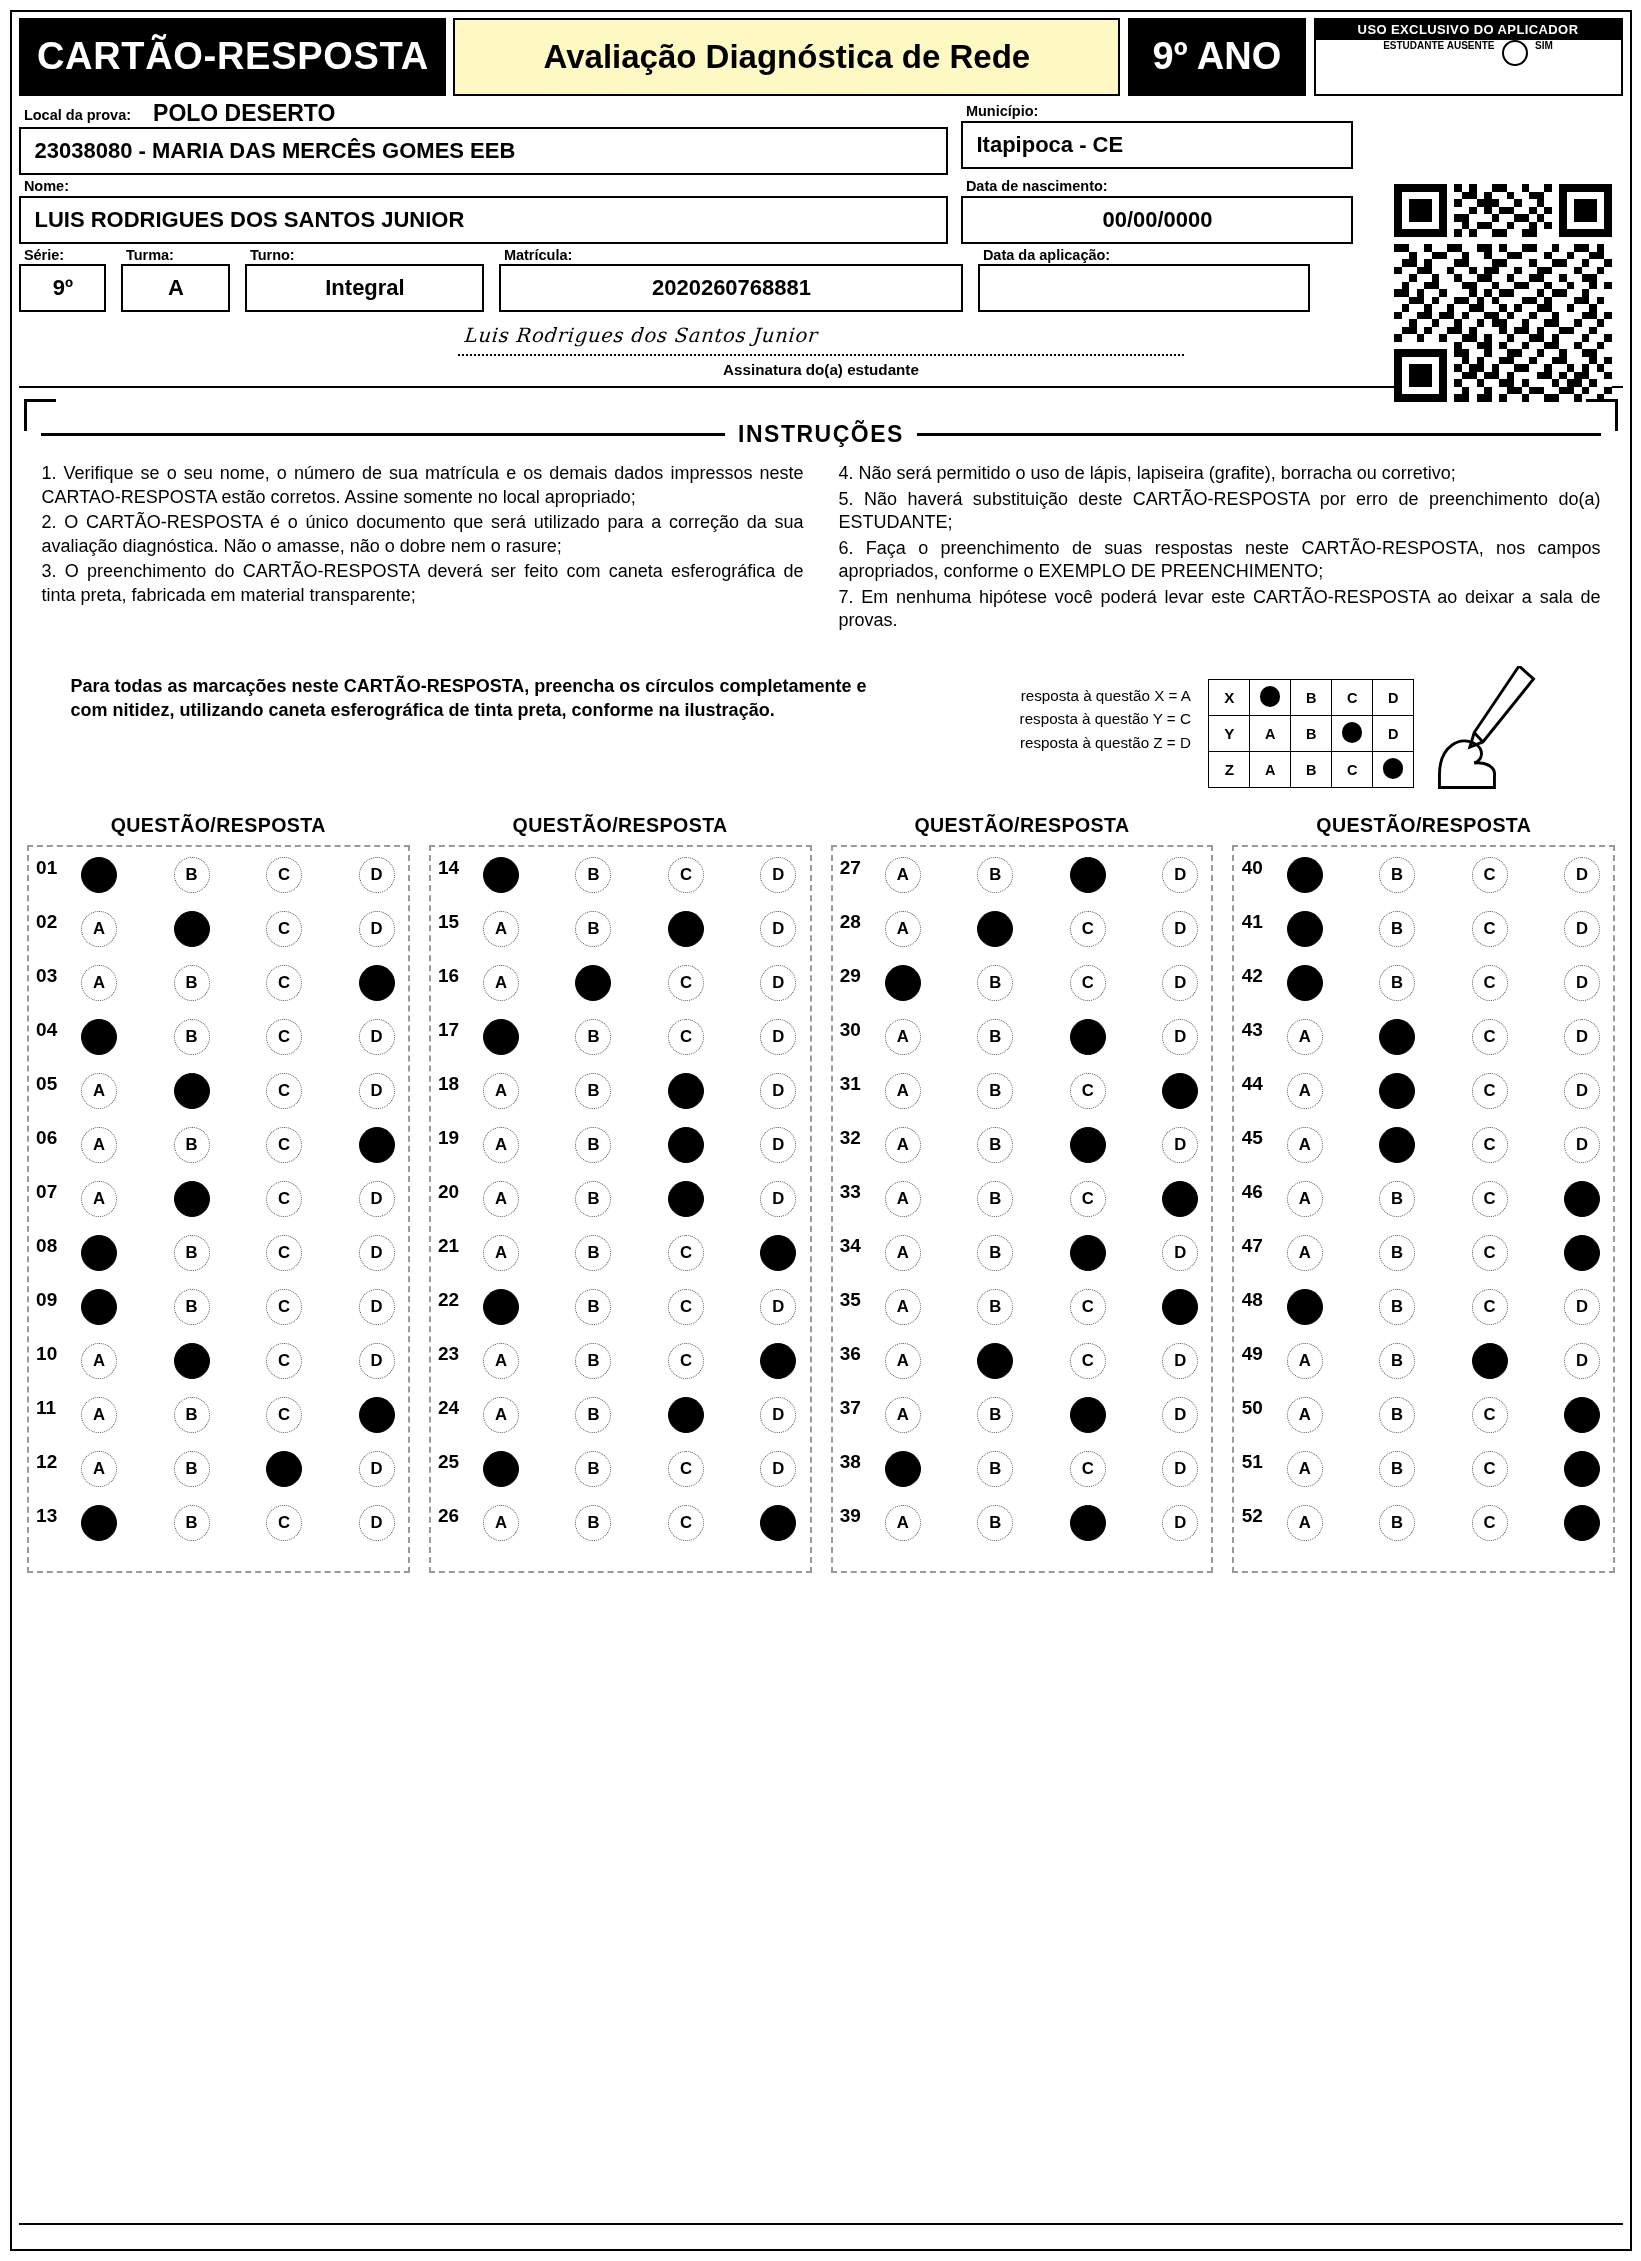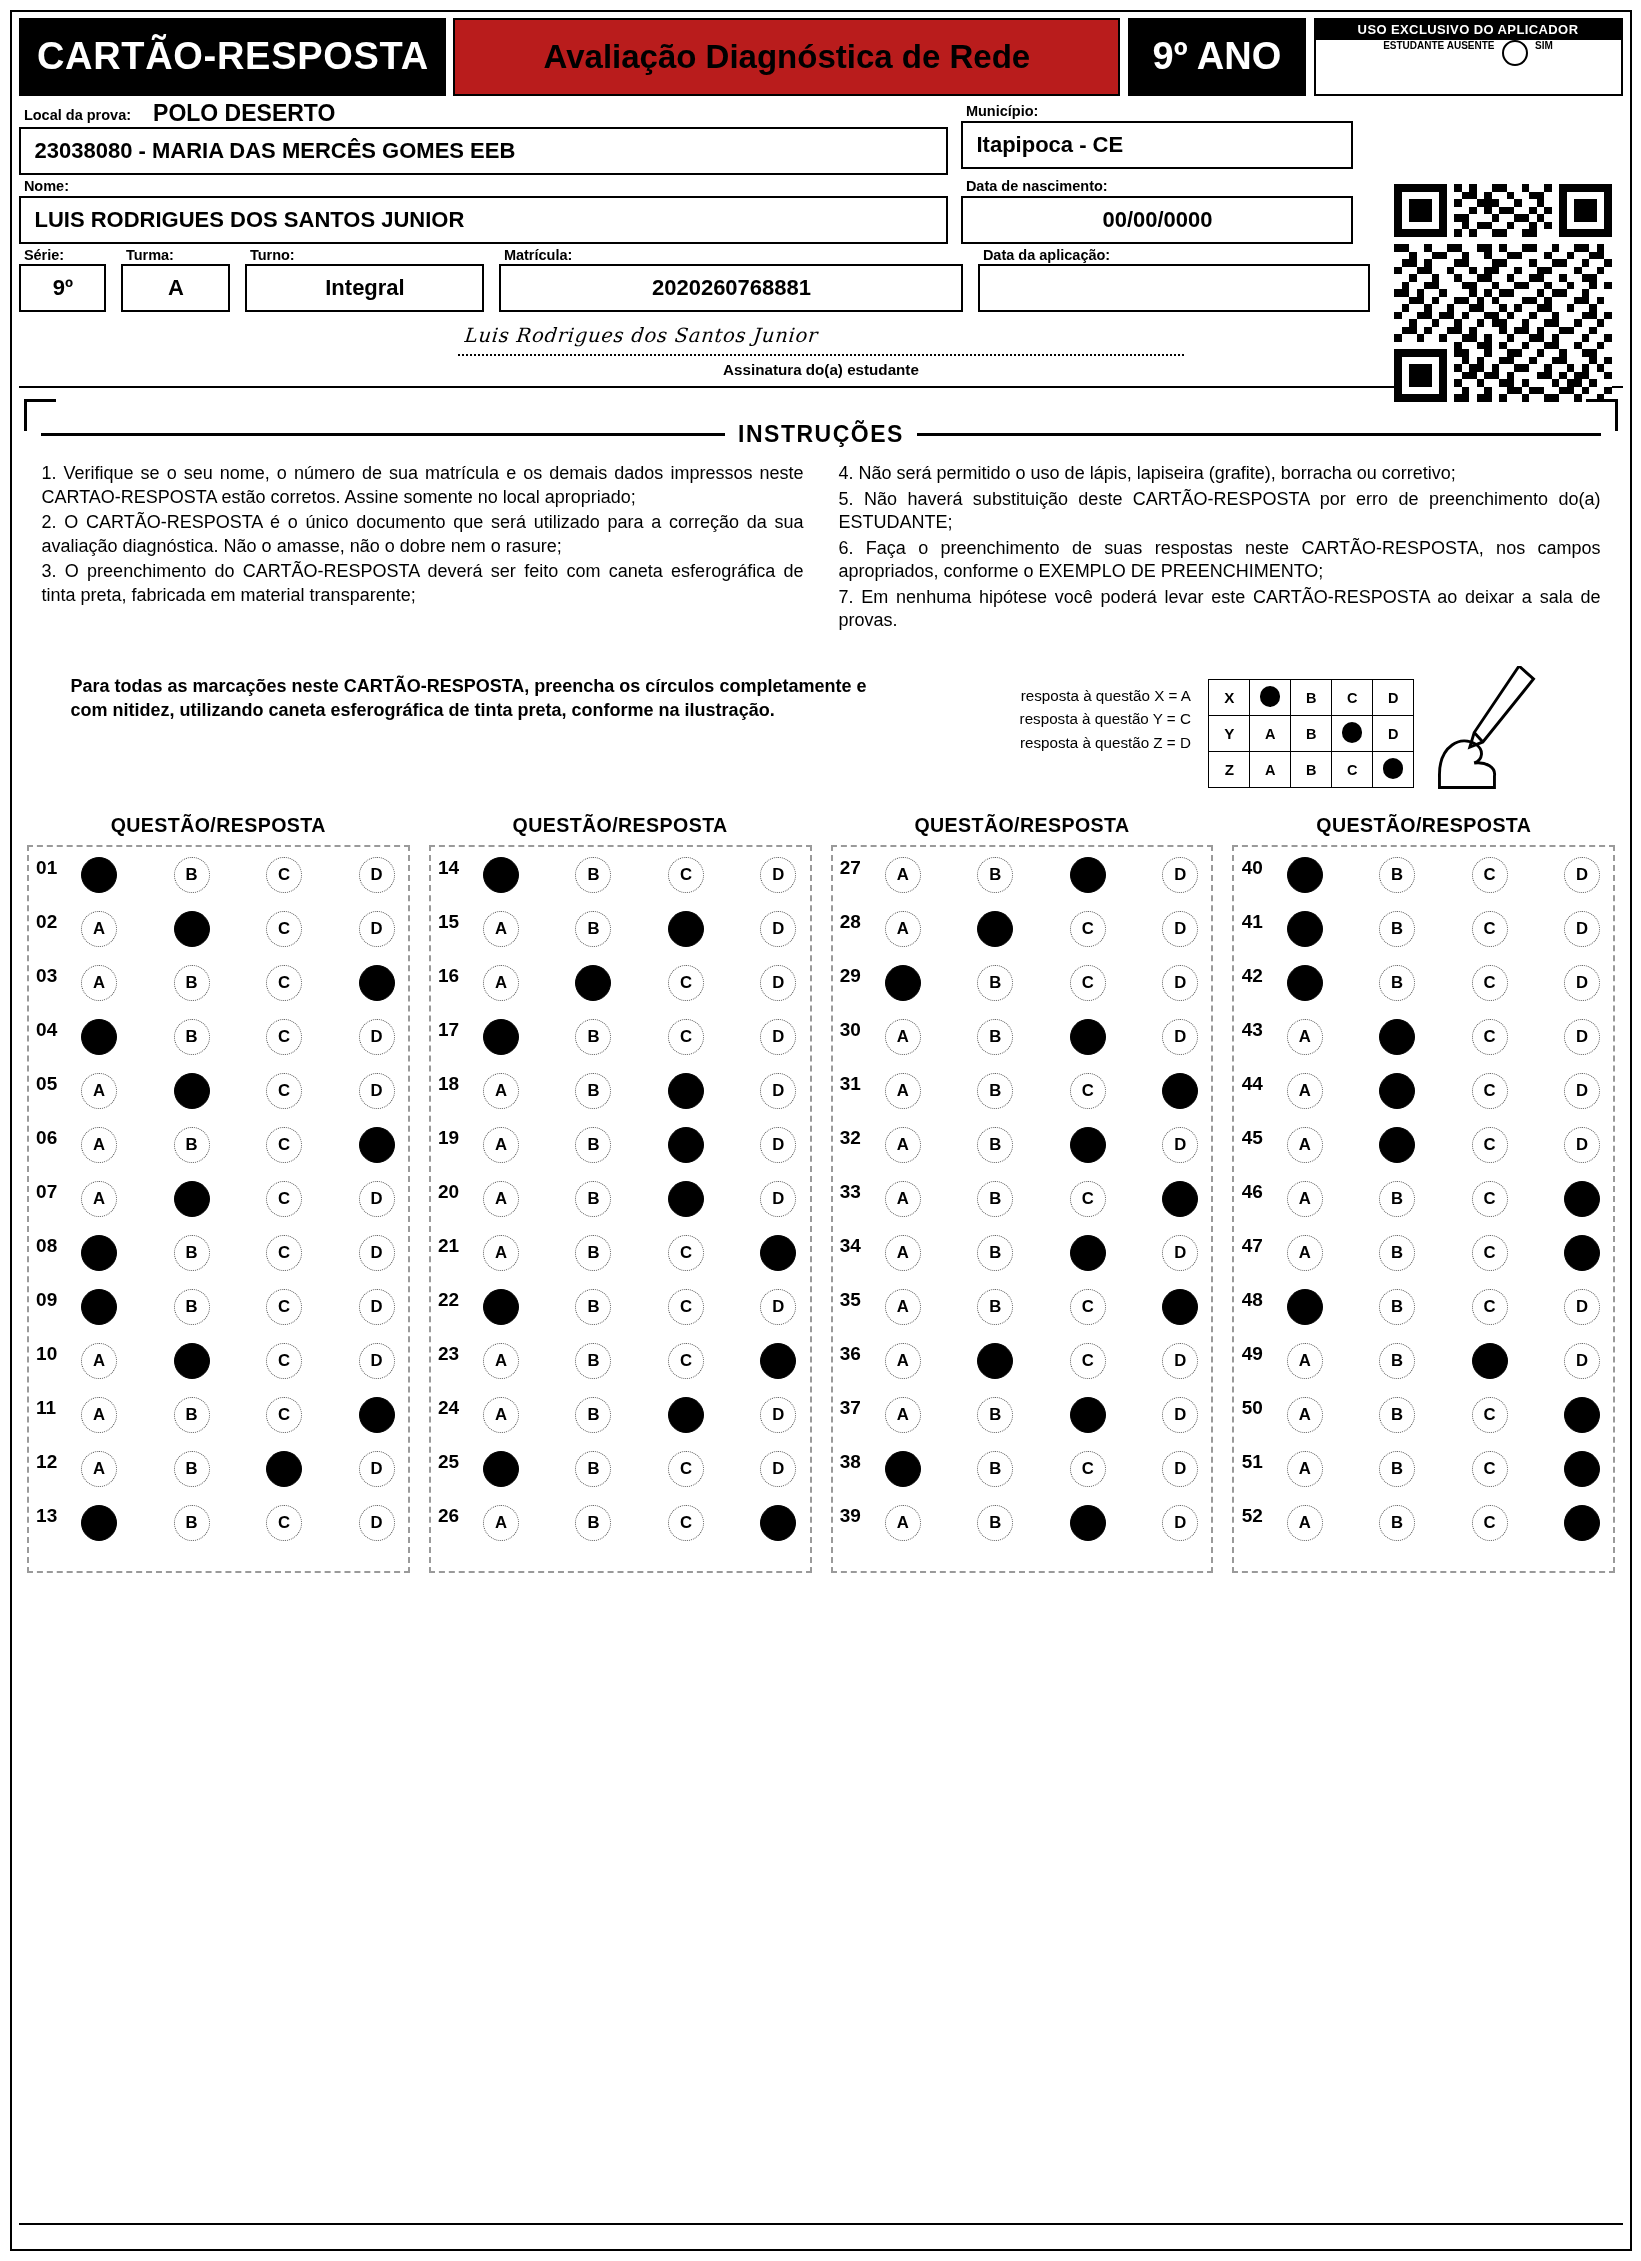--- a/index.html
+++ b/index.html
@@ -43,21 +43,21 @@
     font-weight: bold;
     letter-spacing: 0.7px;
     display: flex;
     align-items: center;
     justify-content: center;
     padding: 0 17.4px;
   }
   .hdr-mid {
     flex: 1;
     border: 2.9px solid #000;
-    background: #b91c1c;
+    background: #fef9c3;
     display: flex;
     align-items: center;
     justify-content: center;
     font-size: 33px;
     font-weight: bold;
   }
   .hdr-year {
     background: #000;
     color: #fff;
     font-size: 38px;
@@ -363,21 +363,21 @@
         <div class="box" style="justify-content:center;">A</div>
       </div>
       <div class="fieldgroup" style="width:239px">
         <div class="lbl">Turno:</div>
         <div class="box" style="justify-content:center;">Integral</div>
       </div>
       <div class="fieldgroup" style="width:464px">
         <div class="lbl">Matrícula:</div>
         <div class="box" style="justify-content:center;">2020260768881</div>
       </div>
-      <div class="fieldgroup" style="width:392px">
+      <div class="fieldgroup" style="width:332px">
         <div class="lbl">Data da aplicação:</div>
         <div class="box"></div>
       </div>
     </div>
 
     <div class="qr">
       <svg width="218" height="218" viewBox="0 0 29 29" shape-rendering="crispEdges">
         <rect width="29" height="29" fill="#fff"></rect>
         <g fill="#000">
           <rect x="0" y="0" width="7" height="1"></rect>

